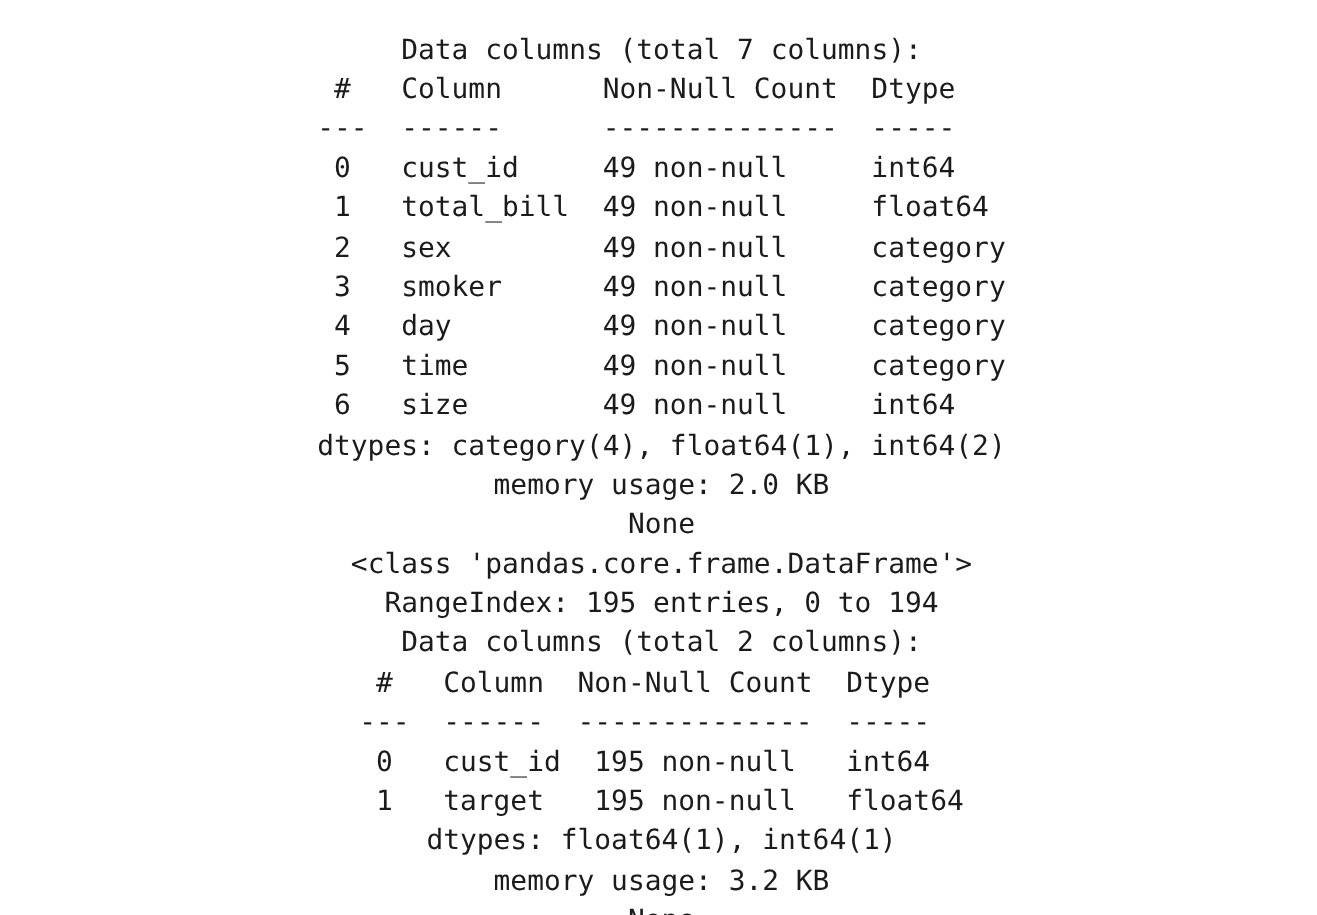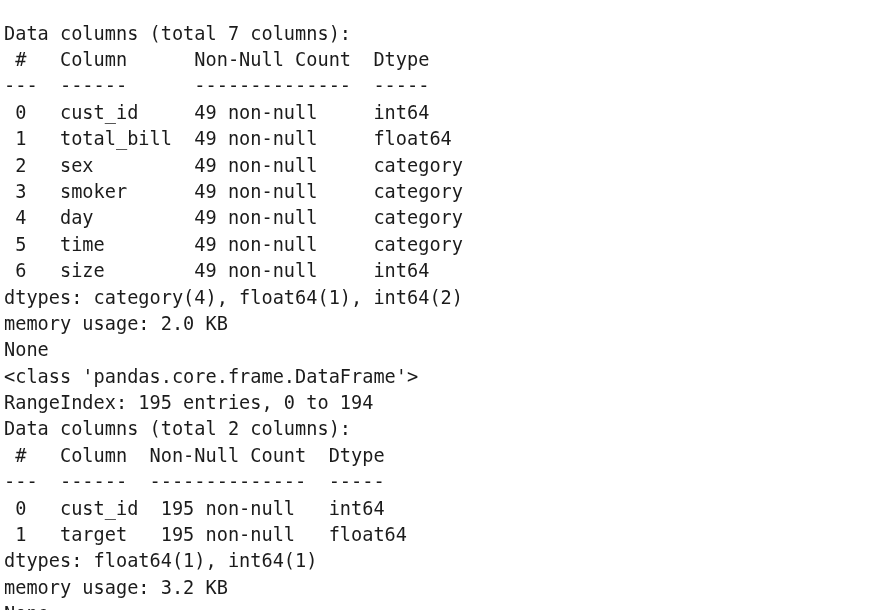--- a/index.html
+++ b/index.html
@@ -25,18 +25,19 @@
     line-height: 26.4px;
     letter-spacing: 0px;
     white-space: pre;
     font-variant-ligatures: none;
     -webkit-font-smoothing: antialiased;
   }
   .out-line {
     white-space: pre;
     display: block;
     height: 26.4px;
+    text-align: center;
   }
 </style>
 </head>
 <body>
 
 <pre id="console-output"><span class="out-line">Data columns (total 7 columns):</span><span class="out-line"> #   Column      Non-Null Count  Dtype   </span><span class="out-line">---  ------      --------------  -----   </span><span class="out-line"> 0   cust_id     49 non-null     int64   </span><span class="out-line"> 1   total_bill  49 non-null     float64 </span><span class="out-line"> 2   sex         49 non-null     category</span><span class="out-line"> 3   smoker      49 non-null     category</span><span class="out-line"> 4   day         49 non-null     category</span><span class="out-line"> 5   time        49 non-null     category</span><span class="out-line"> 6   size        49 non-null     int64   </span><span class="out-line">dtypes: category(4), float64(1), int64(2)</span><span class="out-line">memory usage: 2.0 KB</span><span class="out-line">None</span><span class="out-line">&lt;class 'pandas.core.frame.DataFrame'&gt;</span><span class="out-line">RangeIndex: 195 entries, 0 to 194</span><span class="out-line">Data columns (total 2 columns):</span><span class="out-line"> #   Column  Non-Null Count  Dtype  </span><span class="out-line">---  ------  --------------  -----  </span><span class="out-line"> 0   cust_id  195 non-null   int64  </span><span class="out-line"> 1   target   195 non-null   float64</span><span class="out-line">dtypes: float64(1), int64(1)</span><span class="out-line">memory usage: 3.2 KB</span><span class="out-line">None</span></pre>
 
 </body></html>

